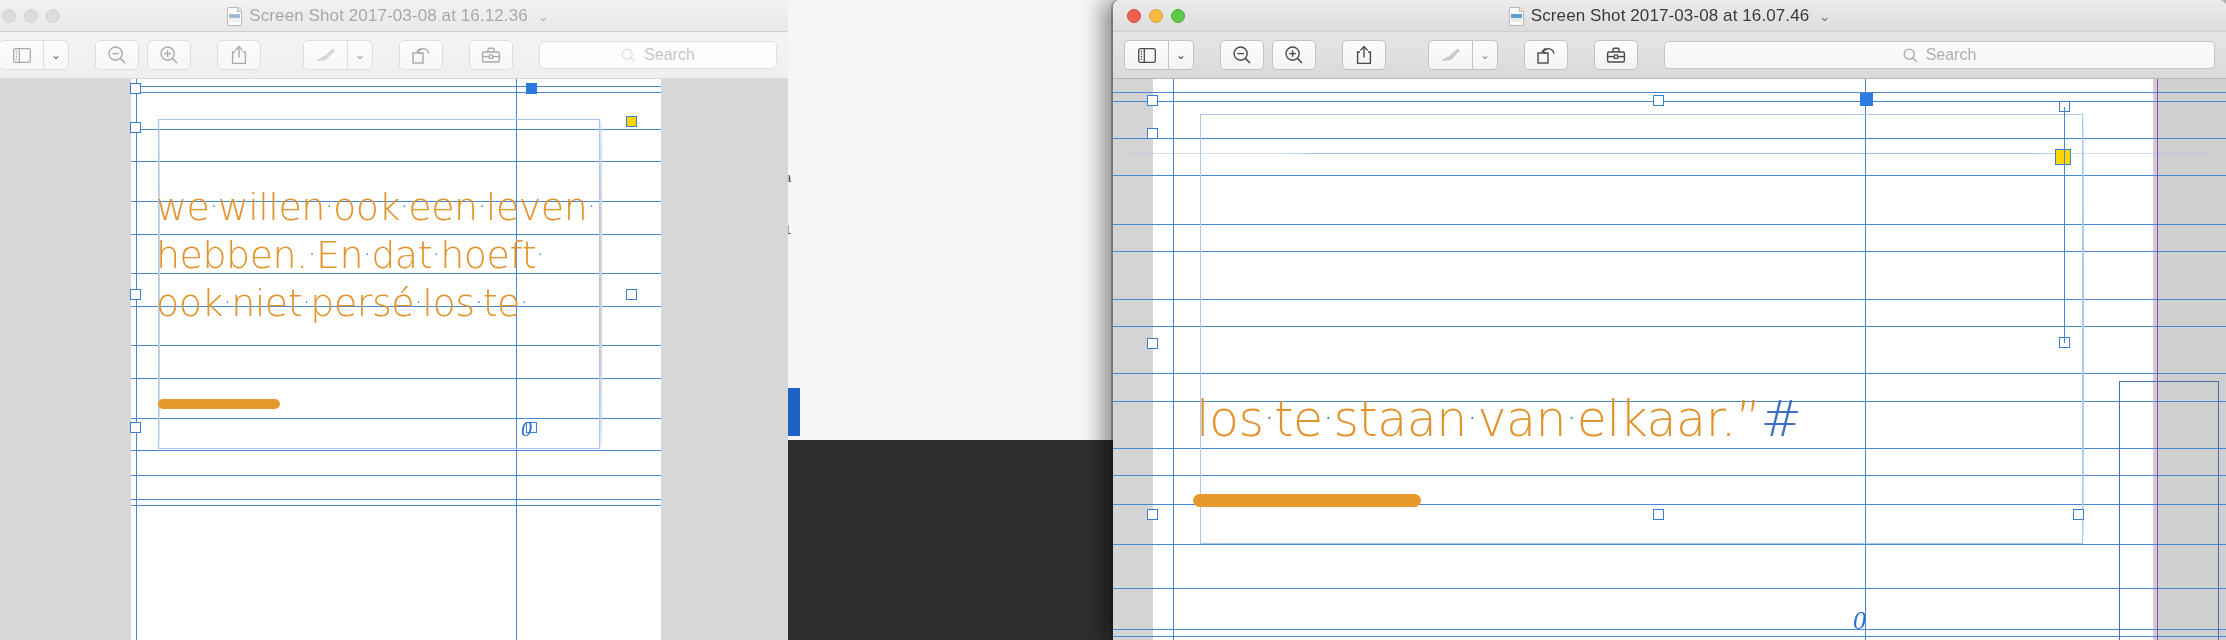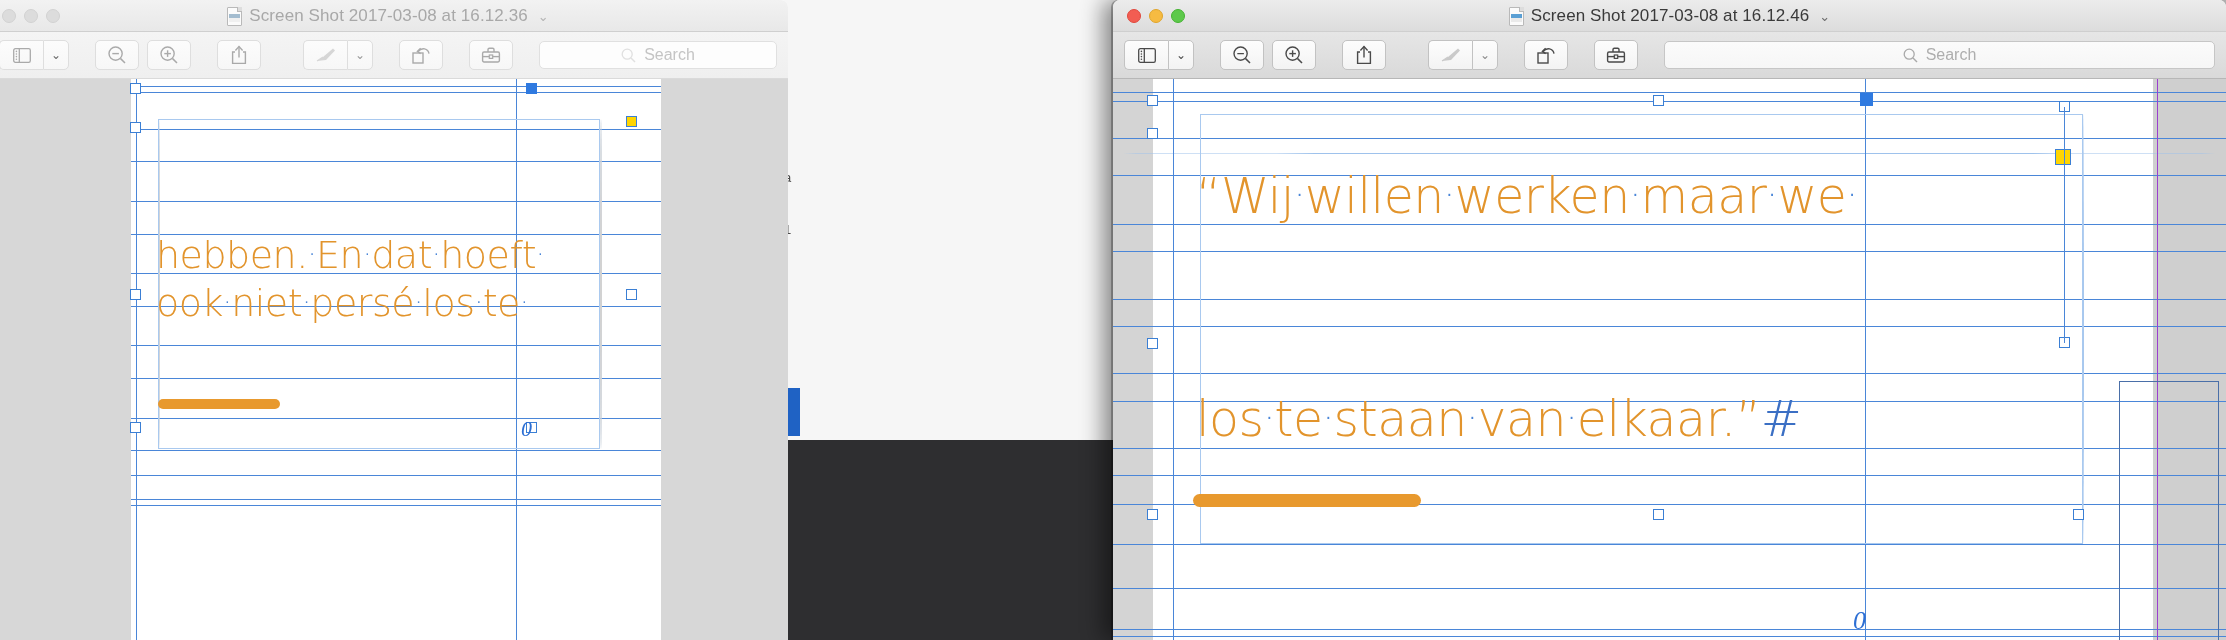--- a/index.html
+++ b/index.html
@@ -301,20 +301,21 @@
 
       <div class="handle" style="left:142px; top:4px;"></div>
       <div class="handle filled" style="left:538px; top:4px;"></div>
       <div class="handle" style="left:142px; top:43px;"></div>
       <div class="handle yellow" style="left:638px; top:37px;"></div>
       <div class="handle" style="left:142px; top:210px;"></div>
       <div class="handle" style="left:638px; top:210px;"></div>
       <div class="handle" style="left:142px; top:343px;"></div>
       <div class="handle" style="left:538px; top:343px;"></div>
 
+      <div class="doctext" style="left:168px; top:106px; font-size:38px;"><span>we<span class="dot">·</span>willen<span class="dot">·</span>ook<span class="dot">·</span>een<span class="dot">·</span>leven<span class="dot">·</span></span></div>
       <div class="doctext" style="left:168px; top:202px; font-size:38px;"><span>ook<span class="dot">·</span>niet<span class="dot">·</span>persé<span class="dot">·</span>los<span class="dot">·</span>te<span class="dot">·</span></span></div>
       <div class="doctext" style="left:168px; top:154px; font-size:38px;"><span>hebben.<span class="dot">·</span>En<span class="dot">·</span>dat<span class="dot">·</span>hoeft<span class="dot">·</span></span></div>
 
       <div class="orange-bar" style="left:170px; top:320px; width:122px; height:10px;"></div>
 
       <div class="pagenum" style="left:533px; top:337px;">0</div>
     </div>
   </div>
 
   <div class="window win-right">
@@ -324,21 +325,21 @@
         <div class="light l-red"></div>
         <div class="light l-yellow"></div>
         <div class="light l-green"></div>
       </div>
       <div class="title-center">
         <span class="doc-icon">
           <span class="pg"></span>
             <span class="fold"></span>
             <span class="thumb"></span>
         </span>
-        <span class="title-text">Screen Shot 2017-03-08 at 16.12.46</span>
+        <span class="title-text">Screen Shot 2017-03-08 at 16.07.46</span>
         <span class="title-chev">⌄</span>
       </div>
     </div>
 
     <div class="toolbar">
       <div class="tgroup">
         <div class="tbtn seg-left">
           <svg class="ic" width="18" height="15" viewBox="0 0 18 15">
             <rect x="0.7" y="0.7" width="16.6" height="13.6" rx="1.6" fill="none" stroke="#4a4a4a" stroke-width="1.3"></rect>
             <line x1="6.3" y1="0.7" x2="6.3" y2="14.3" stroke="#4a4a4a" stroke-width="1.3"></line>
@@ -470,21 +471,20 @@
       <div class="handle" style="left:946px; top:22px;"></div>
       <div class="handle yellow" style="left:942px; top:70px; width:16px; height:16px;"></div>
       <div class="handle" style="left:34px; top:259px;"></div>
       <div class="handle" style="left:946px; top:258px;"></div>
       <div class="handle" style="left:34px; top:430px;"></div>
       <div class="handle" style="left:540px; top:430px;"></div>
       <div class="handle" style="left:960px; top:430px;"></div>
 
       <div class="vguide" style="left:951px; top:28px; height:236px;"></div>
 
-      <div class="doctext" style="left:83px; top:89px; font-size:49px;"><span>“Wij<span class="dot">·</span>willen<span class="dot">·</span>werken<span class="dot">·</span>maar<span class="dot">·</span>we<span class="dot">·</span></span></div>
       <div class="doctext" style="left:83px; top:312px; font-size:49px;"><span>los<span class="dot">·</span>te<span class="dot">·</span>staan<span class="dot">·</span>van<span class="dot">·</span>elkaar.”<span class="pmark">#</span></span></div>
 
       <div class="orange-bar" style="left:80px; top:415px; width:228px; height:13px;"></div>
 
       <div class="pagenum" style="left:740px; top:527px; font-size:26px;">0</div>
     </div>
   </div>
 </div>
 
 </body></html>

